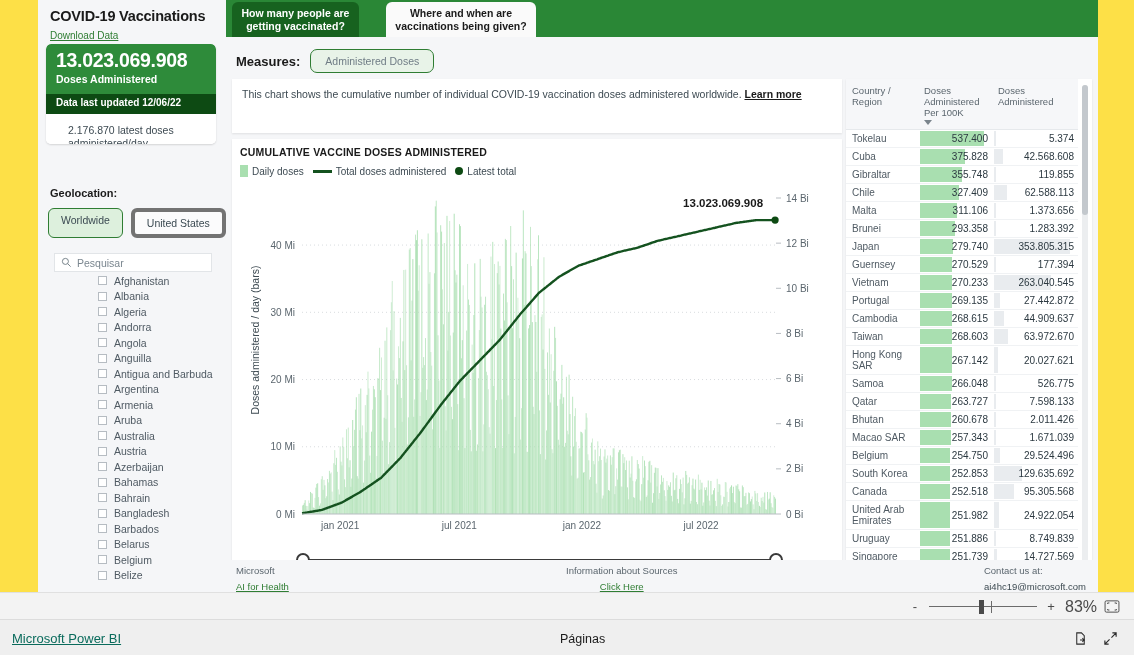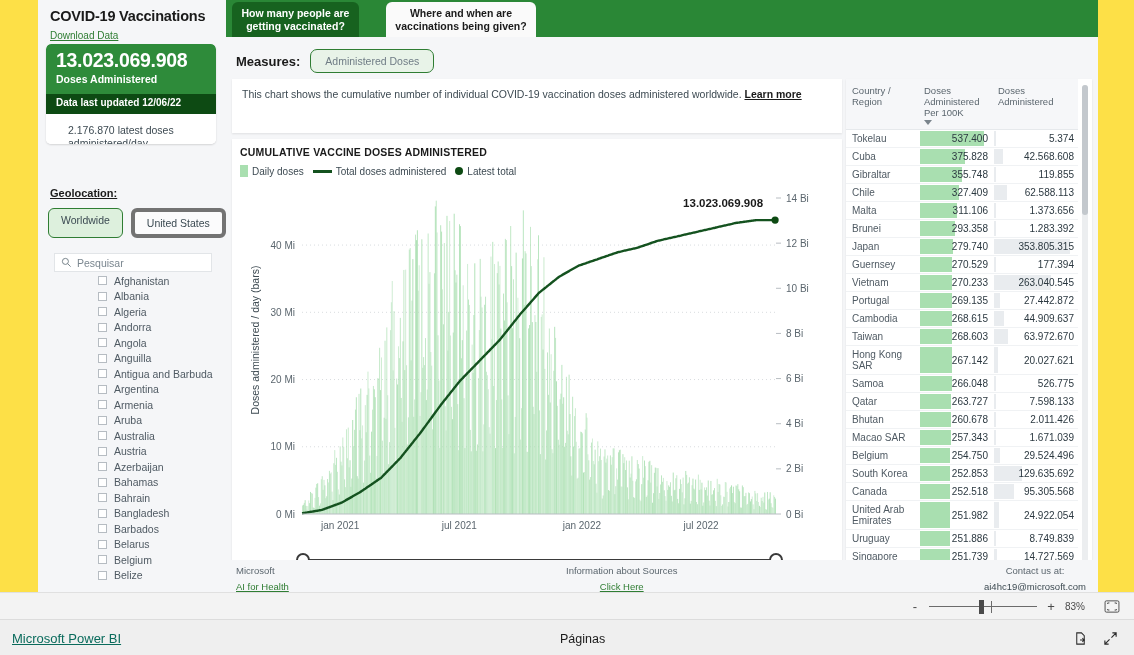--- a/index.html
+++ b/index.html
@@ -60,21 +60,21 @@
     background: #0d4a13; height: 20px;
     color:#ffffff; font-size:10px; font-weight:bold;
     padding: 3px 10px;
   }
   .kpi-foot {
     background:#ffffff; padding: 10px 10px 0 22px;
     font-size: 10.5px; color:#3d4a52; line-height:13px;
   }
   .geo-label {
     position:absolute; left: 12px; top: 187px;
-    font-size: 11px; font-weight: bold; color: #1a1a1a; text-decoration: underline;
+    font-size: 11px; font-weight: bold; color: #1a1a1a;
   }
   .geo-btns { position:absolute; left: 10px; top: 208px; display:flex; gap: 8px; }
   .geo-btn {
     font-size: 10.5px; padding: 5px 12px; border-radius: 6px;
     cursor: pointer; white-space: nowrap;
   }
   .geo-btn.on { background:#ddf0dd; border: 1.5px solid #2f7d33; color:#3b4a52; }
   .geo-btn.off { background:#fbfbfc; border: 4px solid #737373; color:#3b4a52; }
 
   .search-wrap {
@@ -232,21 +232,21 @@
   
   .chrome {
     position:absolute; left:0; top: 592px; width: 1134px; height: 27px;
     background:#f3f3f3; border-top: 1px solid #e0e0e0;
   }
   .zoom-ctl { position:absolute; right: 14px; top: 0; height: 27px; display:flex; align-items:center; gap: 9px; }
   .zm-btn { font-size: 13px; color:#4a4a4a; cursor:pointer; width:10px; text-align:center; line-height:10px;}
   .zm-track { width: 108px; height: 1.6px; background:#6b6b6b; position:relative; }
   .zm-thumb { position:absolute; left: 50px; top: -6px; width: 5px; height: 14px; background:#4a4a4a; }
   .zm-tick { position:absolute; left: 62px; top: -5px; width: 1.4px; height: 12px; background:#6b6b6b; }
-  .zm-pct { font-size: 10px; color:#4a4a4a; width: 30px; text-align:left; }
+  .zm-pct { font-size: 16px; color:#4a4a4a; width: 30px; text-align:left; }
   .fit-ico { width: 16px; height: 13px; }
 
   .taskbar {
     position:absolute; left:0; top: 619px; width: 1134px; height: 36px;
     background:#efefef; border-top:1px solid #dcdcdc;
   }
   .pbi-link {
     position:absolute; left: 12px; top: 11px;
     font-size: 13px; color:#0a6b5c; text-decoration: underline; cursor:pointer;
   }
@@ -1122,21 +1122,21 @@
 
     <div class="rep-footer">
       <div class="ft-col" style="left:10px;top:5px;">
         <span>Microsoft</span>
         <a href="#">AI for Health</a>
       </div>
       <div class="ft-col" style="left:340px;top:5px;text-align:center;">
         <span>Information about Sources</span>
         <a href="#" style="text-align:center;">Click Here</a>
       </div>
-      <div class="ft-col" style="right:12px;top:5px;text-align:center;margin-left:16px;">
+      <div class="ft-col" style="right:12px;top:5px;text-align:left;margin-left:16px;">
         <span>Contact us at:</span>
         <span class="ft-plain">ai4hc19@microsoft.com</span>
       </div>
     </div>
   </div>
 
   <div class="chrome">
     <div class="zoom-ctl">
       <span class="zm-btn">-</span>
       <span class="zm-track">

